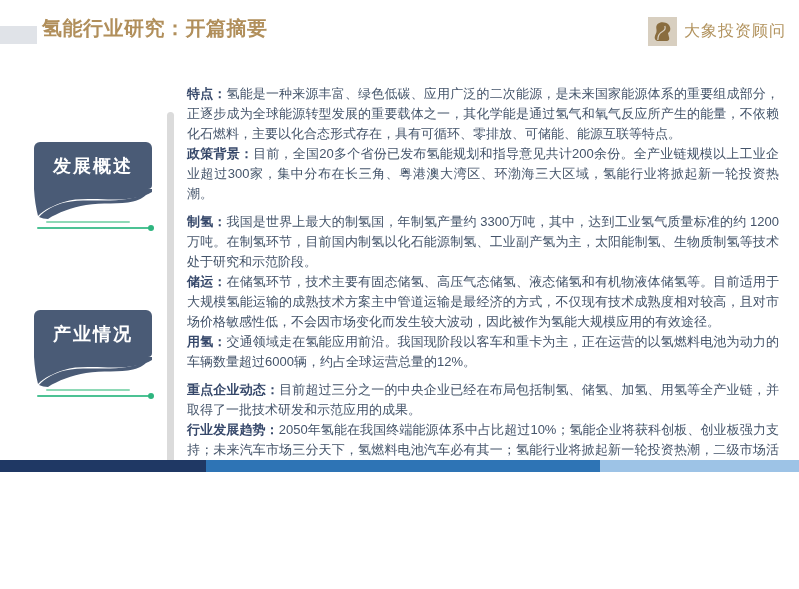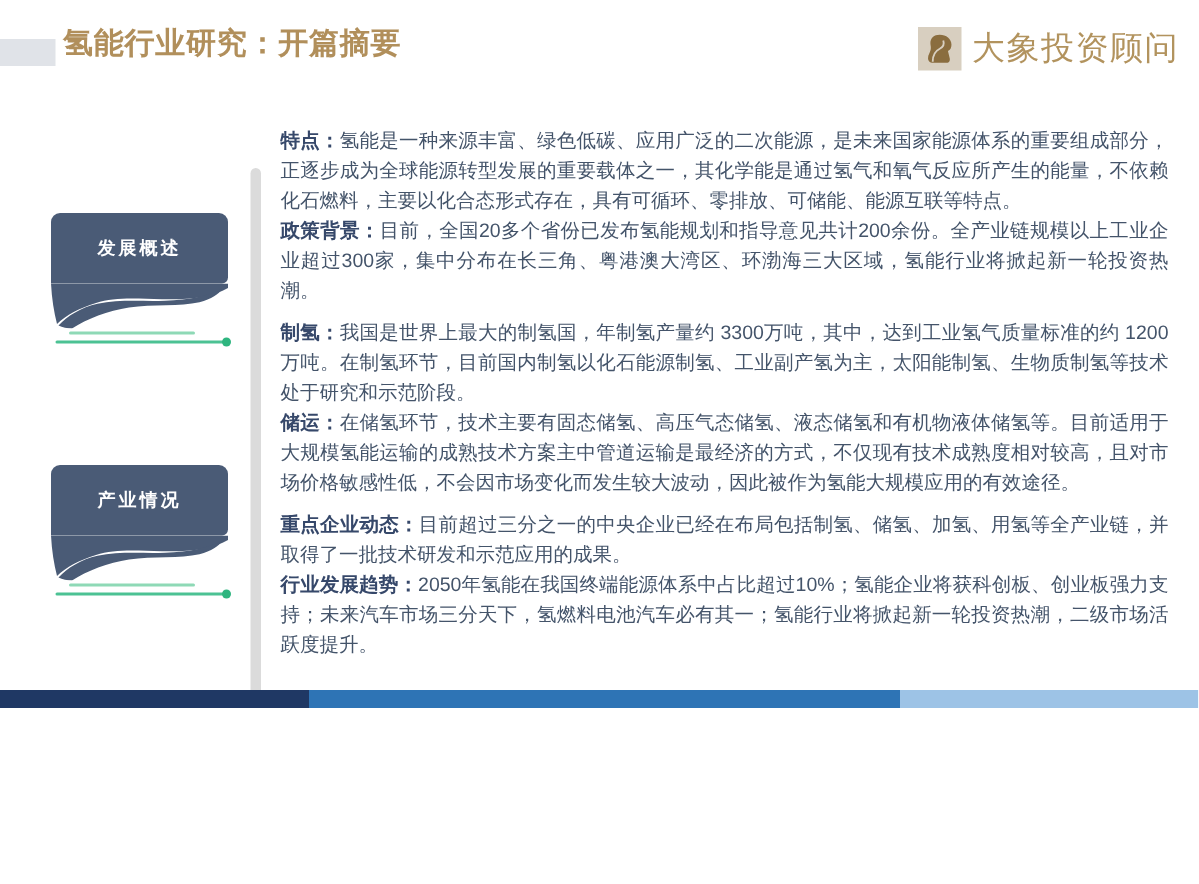--- a/index.html
+++ b/index.html
@@ -7,25 +7,25 @@
     position:relative;width:799px;height:472px;background:#ffffff;overflow:hidden;
     font-family:"Liberation Sans","DejaVu Sans",sans-serif;
   }
   
   .accent-bar{position:absolute;left:0;top:26px;width:37px;height:18px;background:#e0e3e8;}
   .title{position:absolute;left:42px;top:15px;font-size:20px;font-weight:bold;color:#b18f5b;letter-spacing:0.5px;white-space:nowrap;}
   .subtitle{position:absolute;left:42px;top:57px;font-size:19px;font-weight:bold;color:#b18f5b;letter-spacing:0.5px;white-space:nowrap;}
   .logo{position:absolute;right:13px;top:17px;display:flex;align-items:center;gap:7px;}
   .logo-badge{width:29px;height:29px;background:#d8cfc0;display:flex;align-items:center;justify-content:center;}
   .logo-badge svg{display:block;}
-  .logo-text{font-family:Liberation Sans, sans-serif;font-size:22px;color:#b2935e;letter-spacing:1px;white-space:nowrap;}
+  .logo-text{font-family:Liberation Sans, sans-serif;font-size:16px;color:#b2935e;letter-spacing:1px;white-space:nowrap;}
   
   .tag{position:absolute;left:34px;width:118px;}
   .tag-box{height:47px;background:#4a5b76;border-radius:6px 6px 4px 0;display:flex;align-items:center;justify-content:center;
-    color:#ffffff;font-size:12px;font-weight:bold;letter-spacing:2px;}
+    color:#ffffff;font-size:18px;font-weight:bold;letter-spacing:2px;}
   .tag-wave{display:block;}
   .tag-line1{margin:2px 0 0 12px;width:84px;height:2px;background:#8ed9b6;border-radius:1px;}
   .tag-line2{position:relative;margin:4px 0 0 3px;width:112px;height:2px;background:#4cc294;border-radius:1px;}
   .tag-dot{position:absolute;right:-5px;top:-2px;width:6px;height:6px;border-radius:50%;background:#2eb57f;}
   
   .divider{position:absolute;left:167px;top:112px;width:7px;height:445px;background:#dbdbdb;border-radius:4px;}
   
   .content{position:absolute;left:187px;top:84px;width:592px;}
   .content p{margin:0;font-size:13px;line-height:20px;color:#44546a;text-align:justify;}
   .content b{color:#36486a;font-weight:bold;}
@@ -101,20 +101,21 @@
   <div class="divider"></div>
 
   <div class="content">
     <div class="group group-1">
       <p><b>特点：</b><span>氢能是一种来源丰富、绿色低碳、应用广泛的二次能源，是未来国家能源体系的重要组成部分，正逐步成为全球能源转型发展的重要载体之一，其化学能是通过氢气和氧气反应所产生的能量，不依赖化石燃料，主要以化合态形式存在，具有可循环、零排放、可储能、能源互联等特点。</span></p>
       <p><b>政策背景：</b><span>目前，全国20多个省份已发布氢能规划和指导意见共计200余份。全产业链规模以上工业企业超过300家，集中分布在长三角、粤港澳大湾区、环渤海三大区域，氢能行业将掀起新一轮投资热潮。</span></p>
     </div>
     <div class="group group-2">
       <p><b>制氢：</b><span>我国是世界上最大的制氢国，年制氢产量约 3300万吨，其中，达到工业氢气质量标准的约 1200 万吨。在制氢环节，目前国内制氢以化石能源制氢、工业副产氢为主，太阳能制氢、生物质制氢等技术处于研究和示范阶段。</span></p>
       <p><b>储运：</b><span>在储氢环节，技术主要有固态储氢、高压气态储氢、液态储氢和有机物液体储氢等。目前适用于大规模氢能运输的成熟技术方案主中管道运输是最经济的方式，不仅现有技术成熟度相对较高，且对市场价格敏感性低，不会因市场变化而发生较大波动，因此被作为氢能大规模应用的有效途径。</span></p>
+      <p><b>用氢：</b><span>交通领域走在氢能应用前沿。我国现阶段以客车和重卡为主，正在运营的以氢燃料电池为动力的车辆数量超过6000辆，约占全球运营总量的12%。</span></p>
     </div>
     <div class="group group-3">
       <p><b>重点企业动态：</b><span>目前超过三分之一的中央企业已经在布局包括制氢、储氢、加氢、用氢等全产业链，并取得了一批技术研发和示范应用的成果。</span></p>
       <p><b>行业发展趋势：</b><span>2050年氢能在我国终端能源体系中占比超过10%；氢能企业将获科创板、创业板强力支持；未来汽车市场三分天下，氢燃料电池汽车必有其一；氢能行业将掀起新一轮投资热潮，二级市场活跃度提升。</span></p>
     </div>
   </div>
 
   <div class="bottom-bar">
     <div class="seg-1"></div>
     <div class="seg-2"></div>

